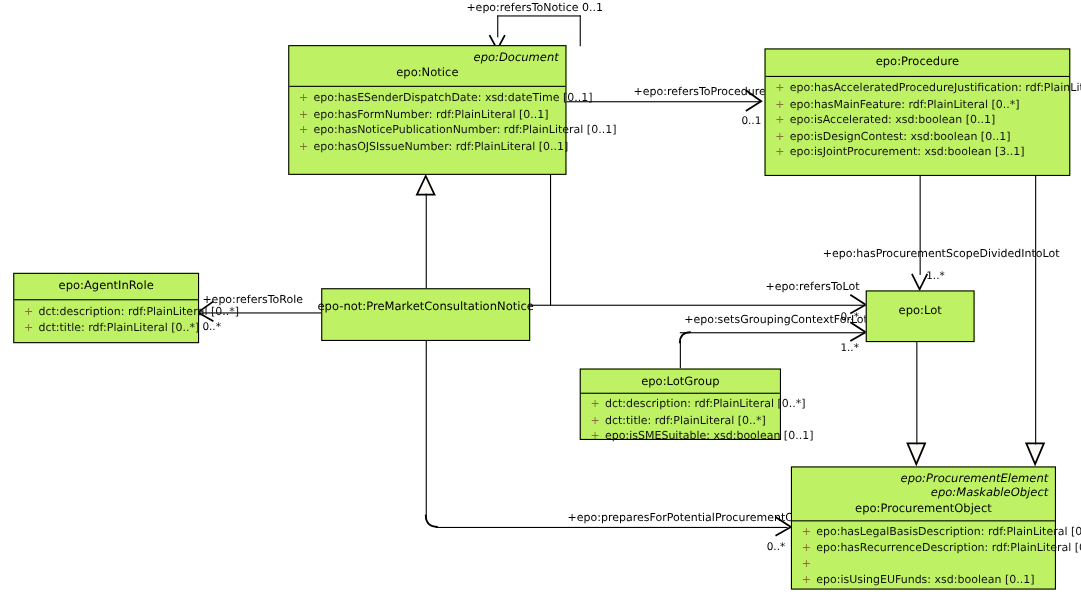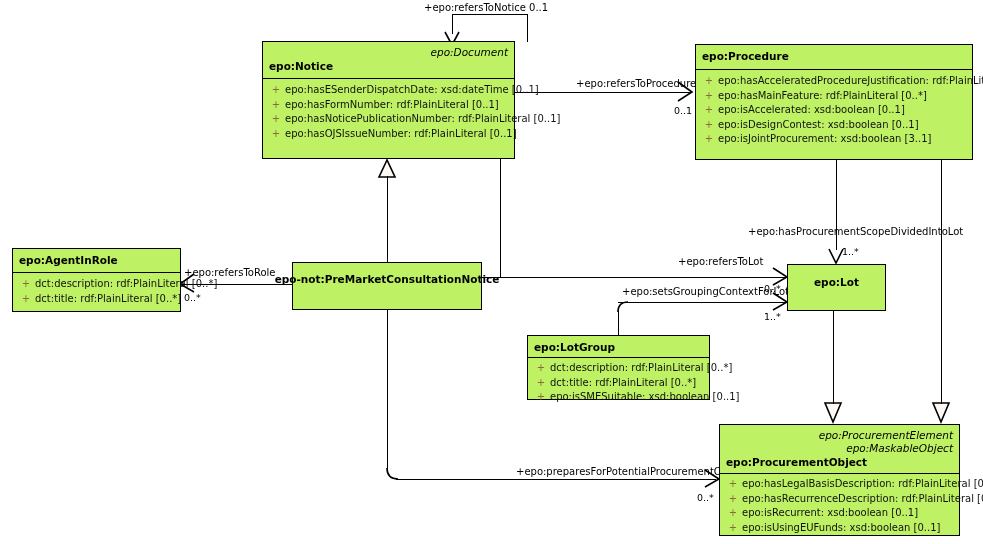--- a/index.html
+++ b/index.html
@@ -34,24 +34,24 @@
   }
   .uml-stereo {
     font-style: italic;
     font-size: 10.5px;
     color: #000;
     text-align: right;
     line-height: 13px;
     white-space: nowrap;
   }
   .uml-name {
-    font-weight: bold;
+    font-weight: normal;
     font-size: 10.5px;
     color: #000;
-    text-align: left;
+    text-align: center;
     line-height: 14px;
     white-space: nowrap;
   }
   .uml-attrs {
     box-sizing: border-box;
     padding: 4px 4px 4px 4px;
   }
   .attr-row {
     display: flex;
     align-items: baseline;
@@ -163,21 +163,21 @@
   </svg>
 
   <div class="edge-label" style="left:424px; top:2px;">+epo:refersToNotice 0..1</div>
 
   <div class="edge-label" style="left:576px; top:78px;">+epo:refersToProcedure</div>
   <div class="mult-label" style="left:674px; top:105px;">0..1</div>
 
   <div class="edge-label" style="left:184px; top:267px;">+epo:refersToRole</div>
   <div class="mult-label" style="left:184px; top:292px;">0..*</div>
 
-  <div class="edge-label" style="left:678px; top:256px;">+epo:refersToLot</div>
+  <div class="edge-label" style="left:696px; top:256px;">+epo:refersToLot</div>
   <div class="mult-label" style="left:764px; top:283px;">0..*</div>
 
   <div class="edge-label" style="left:622px; top:286px;">+epo:setsGroupingContextForLot</div>
   <div class="mult-label" style="left:764px; top:311px;">1..*</div>
 
   <div class="edge-label" style="left:748px; top:226px;">+epo:hasProcurementScopeDividedIntoLot</div>
   <div class="mult-label" style="left:842px; top:246px;">1..*</div>
 
   <div class="edge-label" style="left:516px; top:466px;">+epo:preparesForPotentialProcurementObject</div>
   <div class="mult-label" style="left:697px; top:492px;">0..*</div>
@@ -293,21 +293,20 @@
       <div class="attr-row">
         <span class="attr-vis">+</span>
         <span class="attr-text">epo:hasLegalBasisDescription: rdf:PlainLiteral [0..*]</span>
       </div>
       <div class="attr-row">
         <span class="attr-vis">+</span>
         <span class="attr-text">epo:hasRecurrenceDescription: rdf:PlainLiteral [0..1]</span>
       </div>
       <div class="attr-row">
         <span class="attr-vis">+</span>
-        <span class="attr-text">epo:isRecurrent: xsd:boolean [0..1]</span>
       </div>
       <div class="attr-row">
         <span class="attr-vis">+</span>
         <span class="attr-text">epo:isUsingEUFunds: xsd:boolean [0..1]</span>
       </div>
     </div>
   </div>
 
 </div>
 

